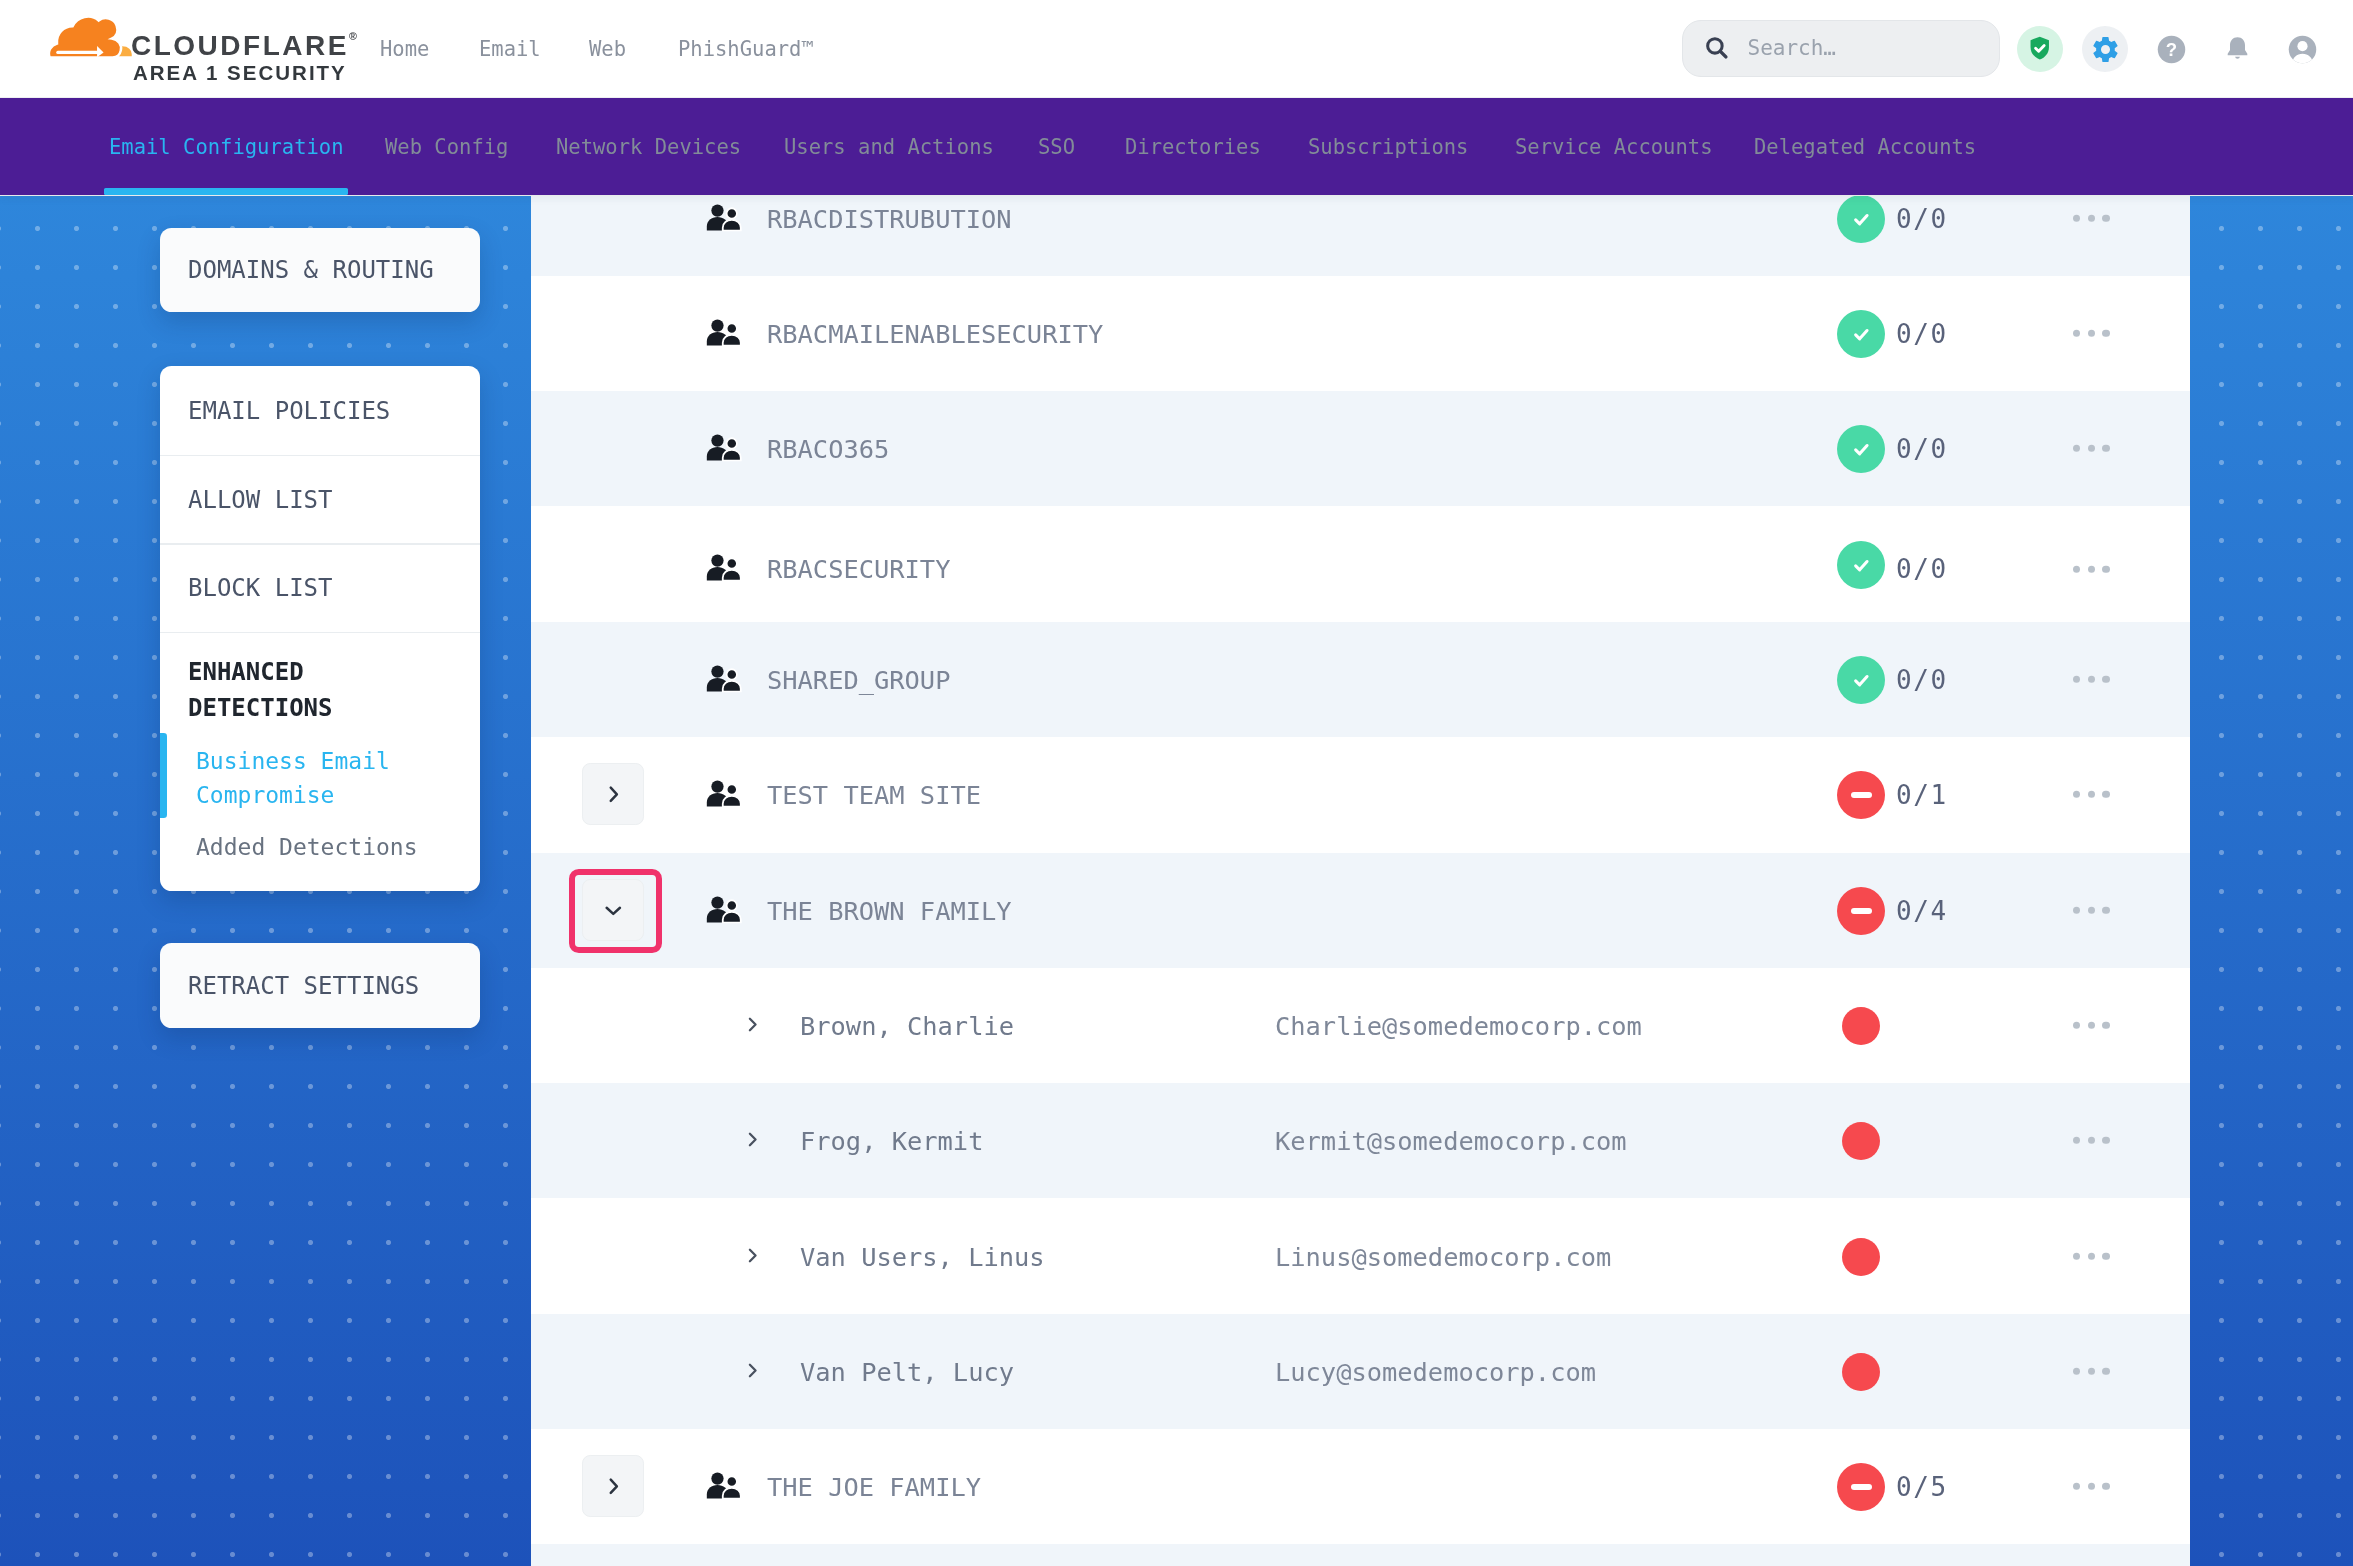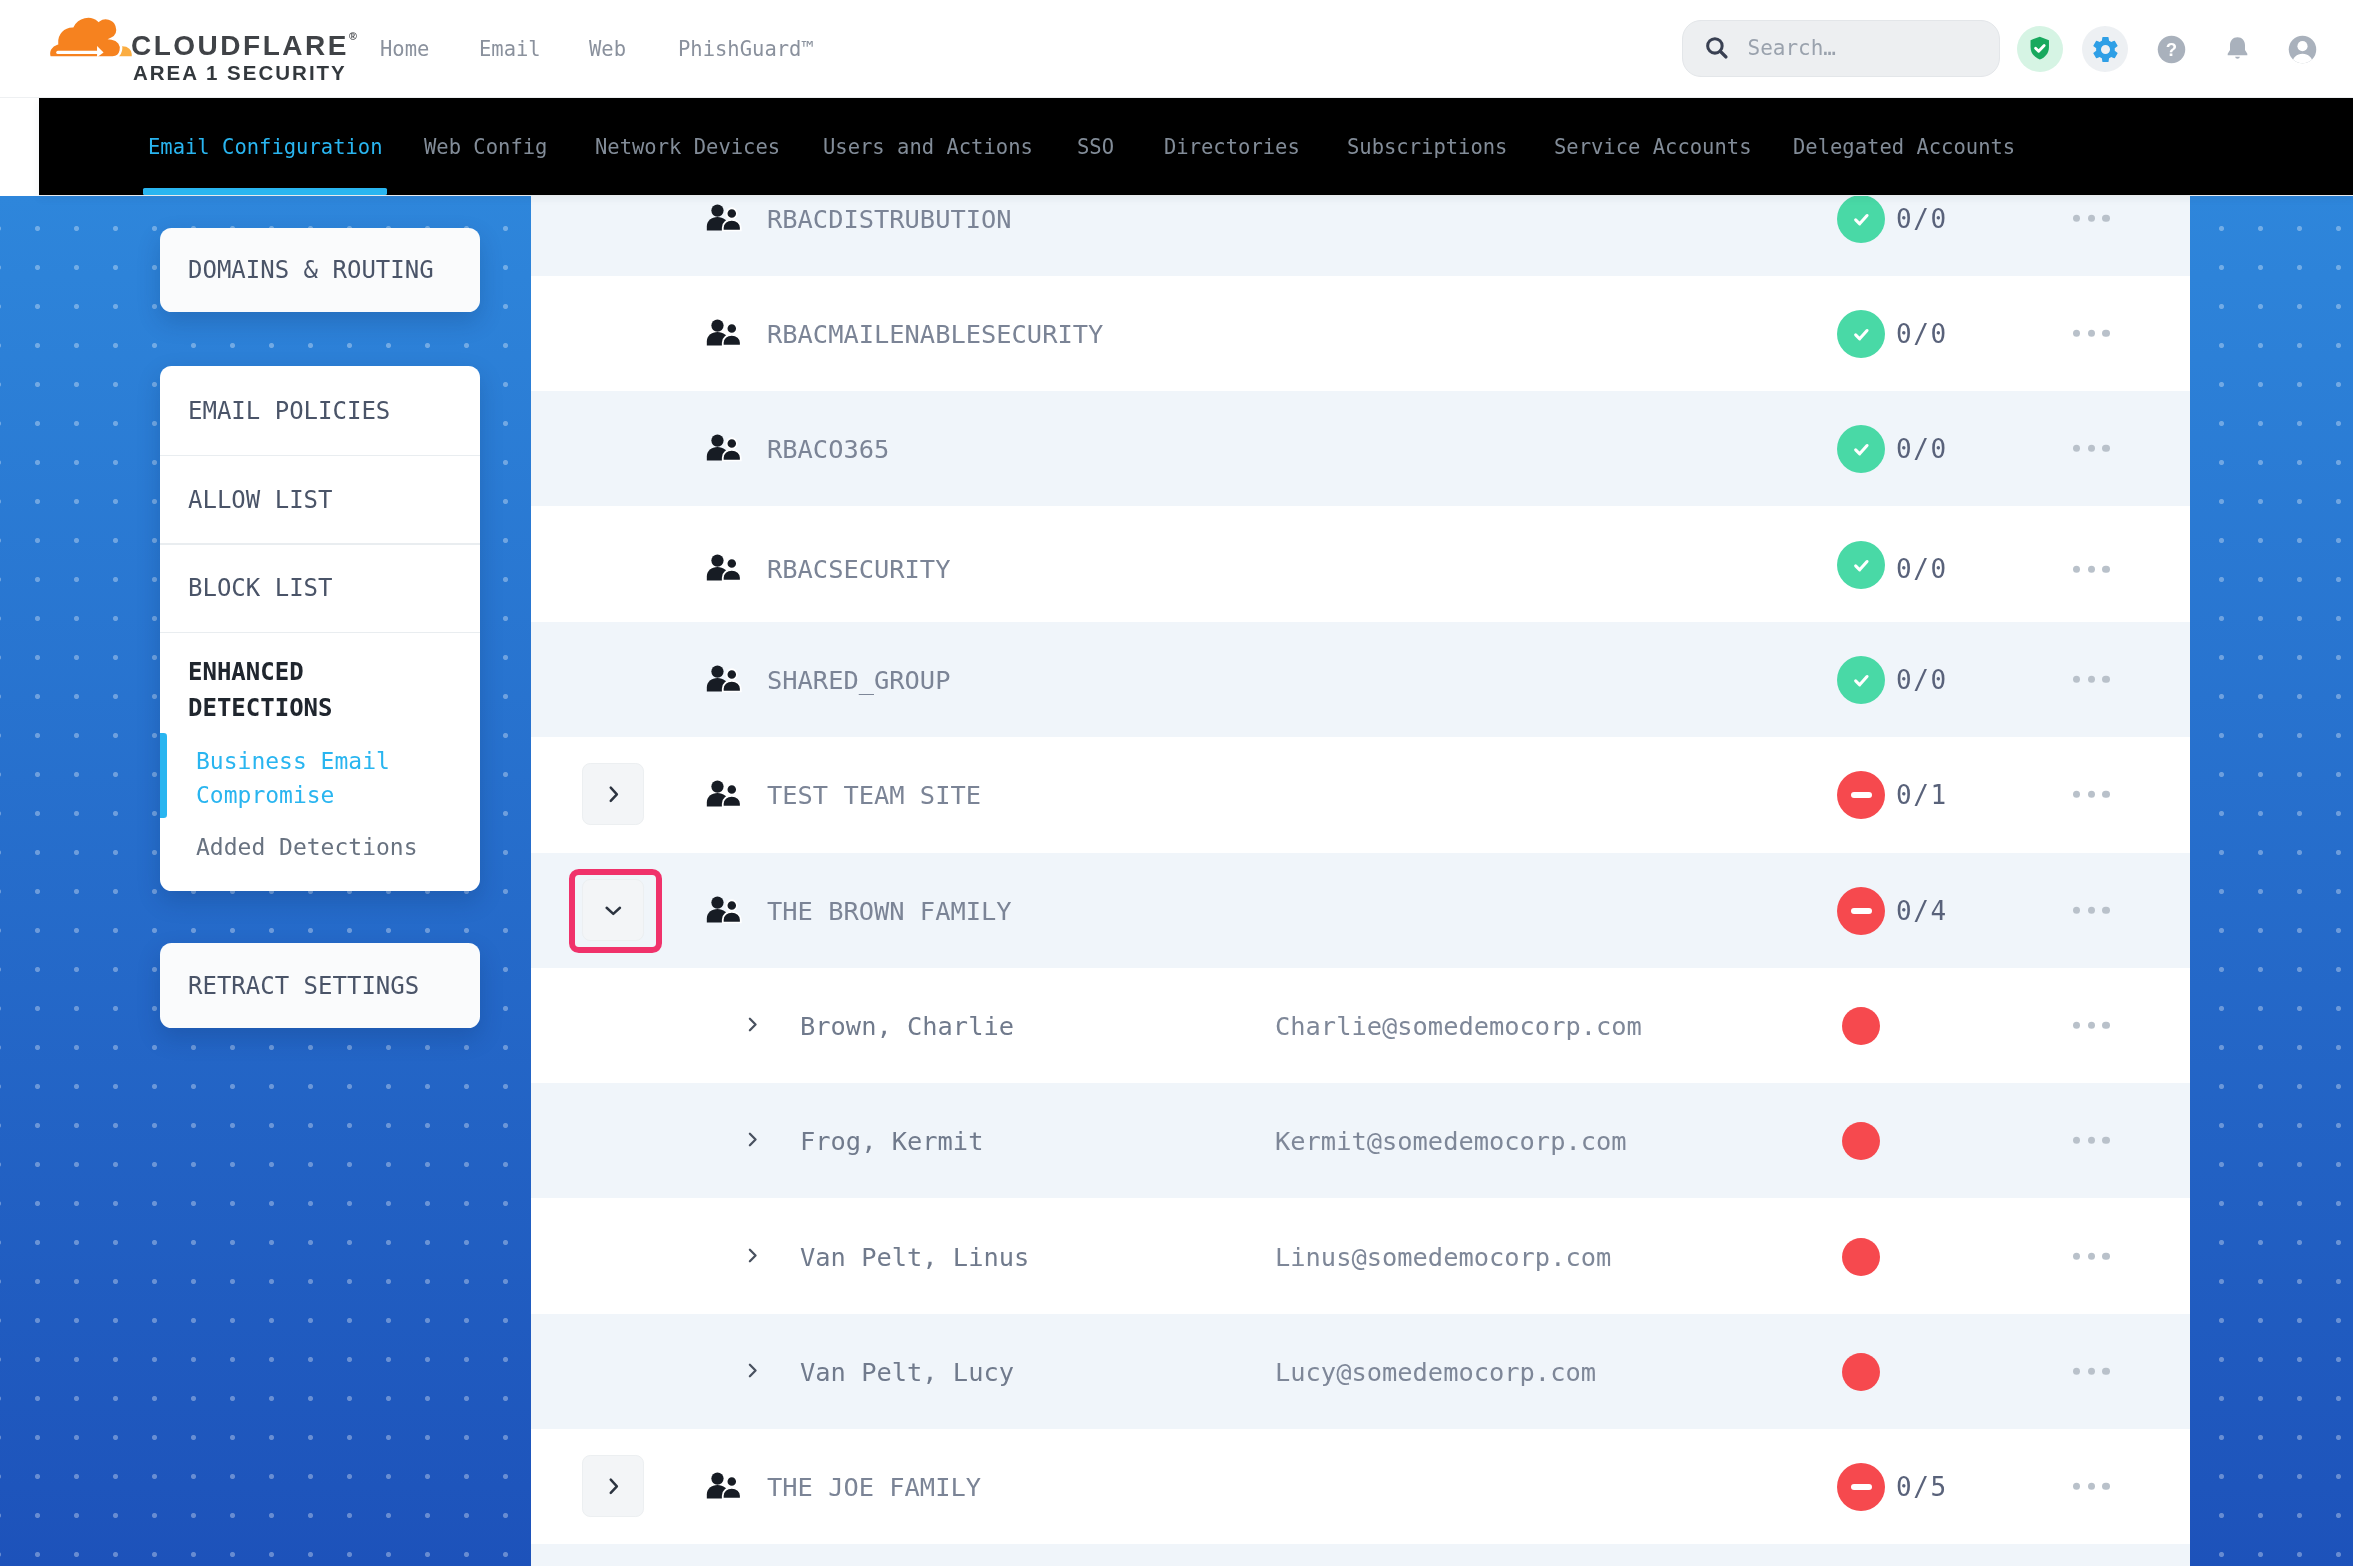--- a/index.html
+++ b/index.html
@@ -23,22 +23,22 @@
     font-size:20.5px;color:#8a919d;cursor:pointer;white-space:nowrap;}
   .search-box{position:absolute;left:1682px;top:19.7px;width:318px;height:57px;background:#edeff1;
     border:0.8px solid #e3e6e9;border-radius:19px;display:flex;align-items:center;padding:0 19.7px;box-sizing:border-box;}
   .search-box input{border:none;outline:none;background:transparent;font-family:"DejaVu Sans Mono",monospace;
     font-size:21px;color:#6b7380;margin-left:14.8px;width:229px;}
   .search-box input::placeholder{color:#9aa2ad;}
   .icon-chip{position:absolute;top:26px;width:46px;height:46px;border-radius:50%;
     display:flex;align-items:center;justify-content:center;cursor:pointer;}
   .chip-plain{background:transparent;}
   
-  .tabsbar{position:absolute;top:98px;left:0;right:0;height:97px;background:#000000;
-    border-bottom:0.8px solid #e7eaec;box-shadow:0 2.5px 8.2px rgba(30,50,90,.07);z-index:35;margin-left:39px;}
+  .tabsbar{position:absolute;top:98px;left:0;right:0;height:97px;background:#4c1d95;
+    border-bottom:0.8px solid #e7eaec;box-shadow:0 2.5px 8.2px rgba(30,50,90,.07);z-index:35;}
   .tab{position:absolute;top:0;bottom:0;display:flex;align-items:center;
     font-size:20.5px;color:#828c98;cursor:pointer;white-space:nowrap;}
   .tab.active{color:var(--accent);}
   .tab.active::after{content:"";position:absolute;left:-4.9px;right:-4.9px;bottom:0;height:7.4px;
     background:var(--accent);border-radius:1.6px;}
   
   .content{position:absolute;top:196px;left:0;right:0;bottom:0;
     background-image:
       radial-gradient(circle, rgba(255,255,255,.33) 2.1px, rgba(255,255,255,0) 3px),
       linear-gradient(180deg, var(--blue-top) 0%, var(--blue-bottom) 100%);
@@ -356,21 +356,21 @@
         <span class="cell dots-menu">
           <i></i>
           <i></i>
           <i></i>
         </span>
       </div>
       <div class="row" style="top: 1003px; height: 115px;">
         <span class="cell mem-chevron"><svg width="21" height="21" viewBox="0 0 24 24">
             <polyline points="9,5.5 15.5,12 9,18.5" fill="none" stroke="#49515f" stroke-width="2.6" stroke-linecap="round" stroke-linejoin="round"></polyline>
           </svg></span>
-        <span class="cell mem-name">Van Pelt, Linus</span>
+        <span class="cell mem-name">Van Users, Linus</span>
         <span class="cell mem-email">Linus@somedemocorp.com</span>
         <div class="status-dot"></div>
         <span class="cell dots-menu">
           <i></i>
           <i></i>
           <i></i>
         </span>
       </div>
       <div class="row alt" style="top: 1118px; height: 115px;">
         <span class="cell mem-chevron"><svg width="21" height="21" viewBox="0 0 24 24">

